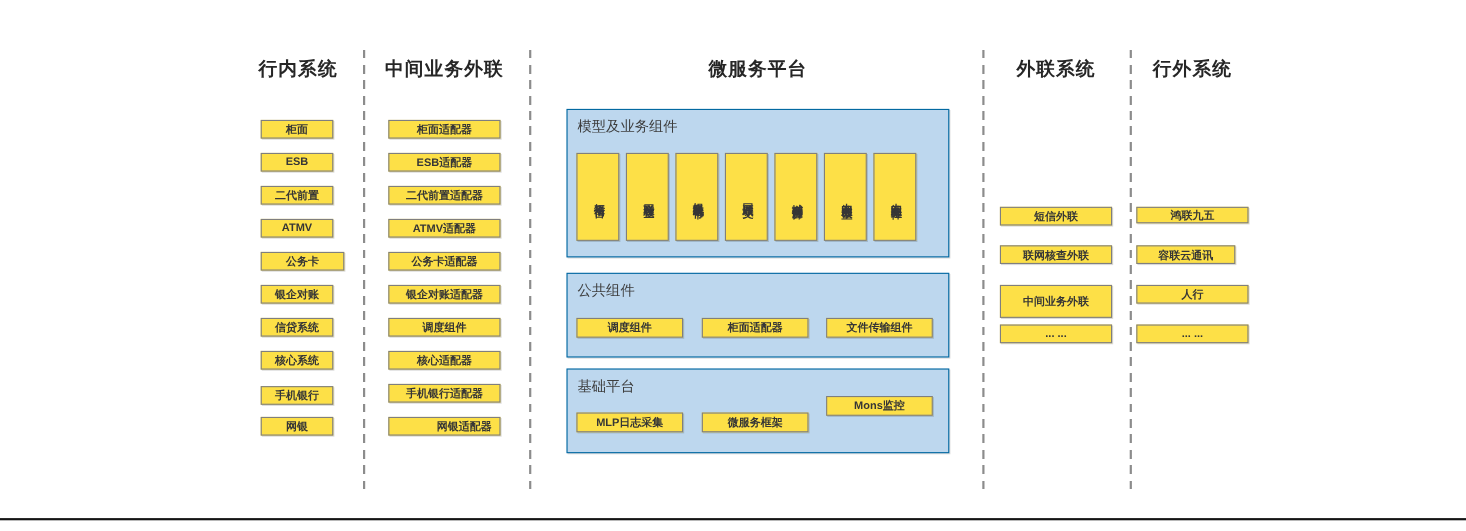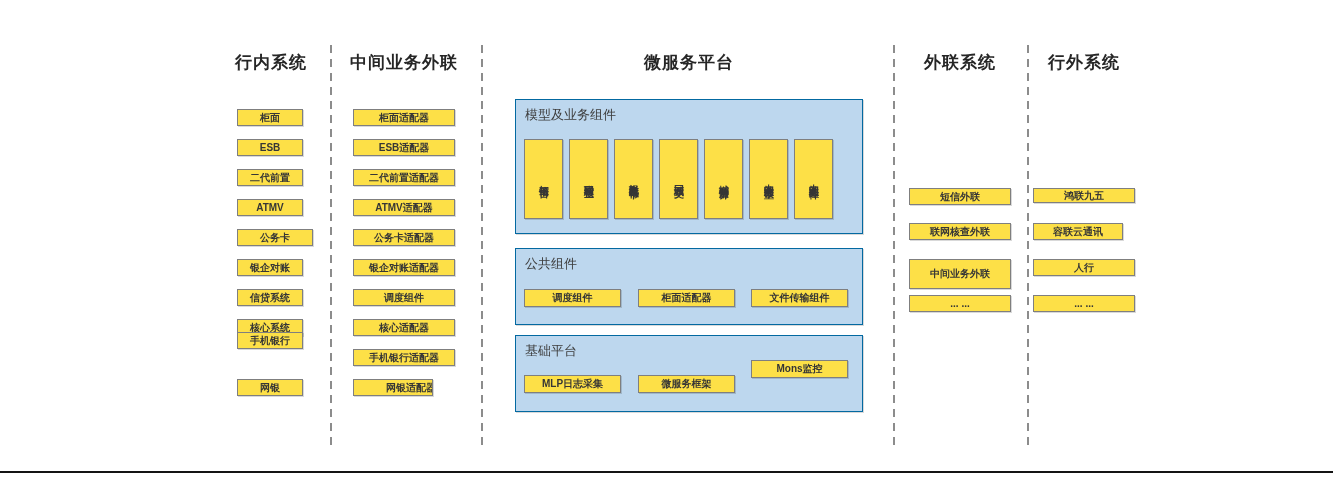--- a/index.html
+++ b/index.html
@@ -53,33 +53,33 @@
   <div class="vsep" style="left:1027px;"></div>
 
   <div class="gbox" style="left:237px;top:109px;width:66px;height:17px;">柜面</div>
   <div class="gbox" style="left:237px;top:139px;width:66px;height:17px;">ESB</div>
   <div class="gbox" style="left:237px;top:169px;width:66px;height:17px;">二代前置</div>
   <div class="gbox" style="left:237px;top:199px;width:66px;height:17px;">ATMV</div>
   <div class="gbox" style="left:237px;top:229px;width:76px;height:17px;text-align:center;">公务卡</div>
   <div class="gbox" style="left:237px;top:259px;width:66px;height:17px;">银企对账</div>
   <div class="gbox" style="left:237px;top:289px;width:66px;height:17px;">信贷系统</div>
   <div class="gbox" style="left:237px;top:319px;width:66px;height:17px;">核心系统</div>
-  <div class="gbox" style="left:237px;top:332px;width:66px;height:17px;">手机银行</div>
+  <div class="gbox" style="left:237px;top:351px;width:66px;height:17px;">手机银行</div>
   <div class="gbox" style="left:237px;top:379px;width:66px;height:17px;">网银</div>
 
   <div class="gbox" style="left:353px;top:109px;width:102px;height:17px;">柜面适配器</div>
   <div class="gbox" style="left:353px;top:139px;width:102px;height:17px;text-align:center;">ESB适配器</div>
   <div class="gbox" style="left:353px;top:169px;width:102px;height:17px;">二代前置适配器</div>
   <div class="gbox" style="left:353px;top:199px;width:102px;height:17px;">ATMV适配器</div>
   <div class="gbox" style="left:353px;top:229px;width:102px;height:17px;">公务卡适配器</div>
   <div class="gbox" style="left:353px;top:259px;width:102px;height:17px;">银企对账适配器</div>
   <div class="gbox" style="left:353px;top:289px;width:102px;height:17px;">调度组件</div>
   <div class="gbox" style="left:353px;top:319px;width:102px;height:17px;">核心适配器</div>
   <div class="gbox" style="left:353px;top:349px;width:102px;height:17px;">手机银行适配器</div>
-  <div class="gbox" style="left:353px;top:379px;width:80px;height:17px;padding-left:36px;">网银适配器</div>
+  <div class="gbox" style="left:353px;top:379px;width:102px;height:17px;padding-left:36px;">网银适配器</div>
 
   <div class="panel" style="left:515px;top:99px;width:348px;height:135px;">
     <div class="panel-title">模型及业务组件</div>
     <div class="gbox vbox" style="left:8px;top:39px;width:39px;height:80px;">短信平台</div>
     <div class="gbox vbox" style="left:53px;top:39px;width:39px;height:80px;">联网核查</div>
     <div class="gbox vbox" style="left:98px;top:39px;width:39px;height:80px;">银联及银行卡</div>
     <div class="gbox vbox" style="left:143px;top:39px;width:39px;height:80px;">同城票交</div>
     <div class="gbox vbox" style="left:188px;top:39px;width:39px;height:80px;">城商行清算</div>
     <div class="gbox vbox" style="left:233px;top:39px;width:39px;height:80px;">中间业务模型</div>
     <div class="gbox vbox" style="left:278px;top:39px;width:39px;height:80px;">中间业务组件</div>

